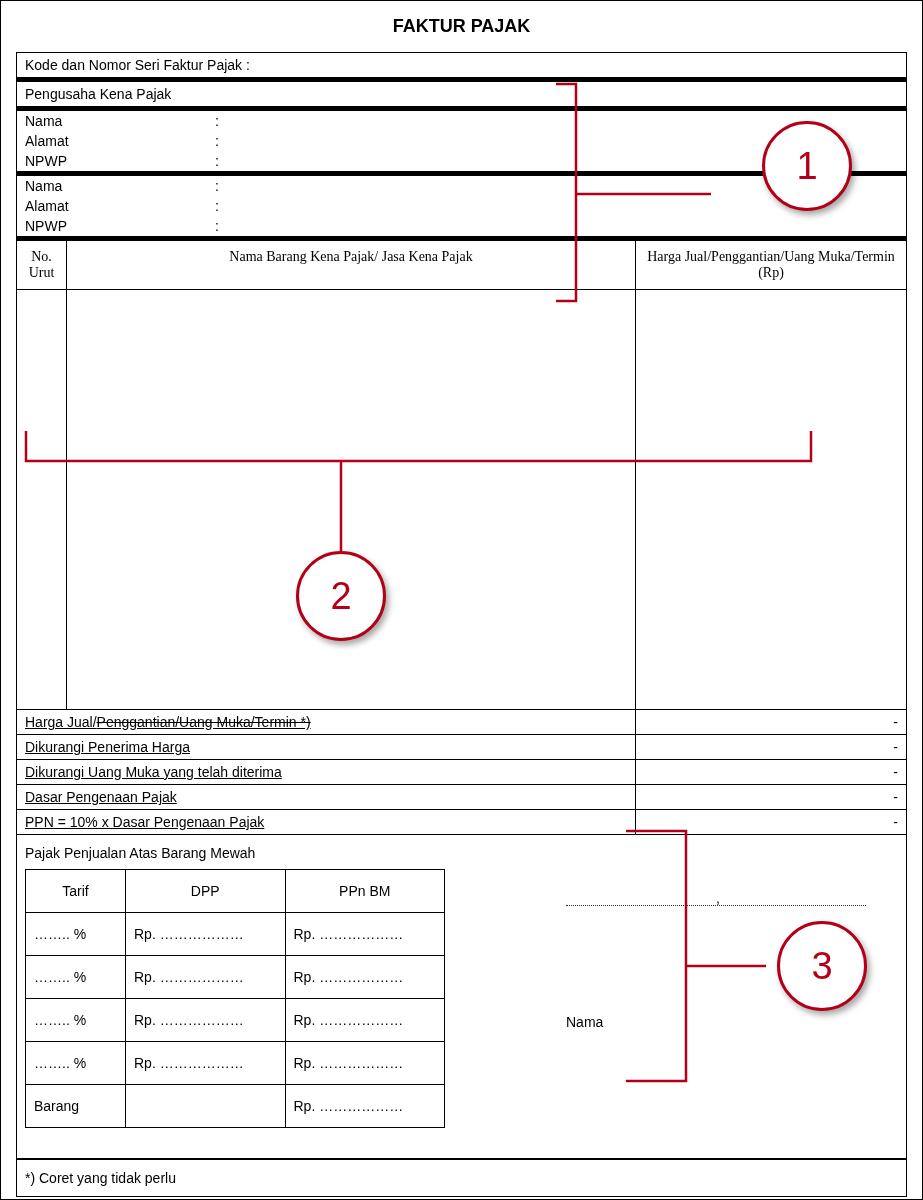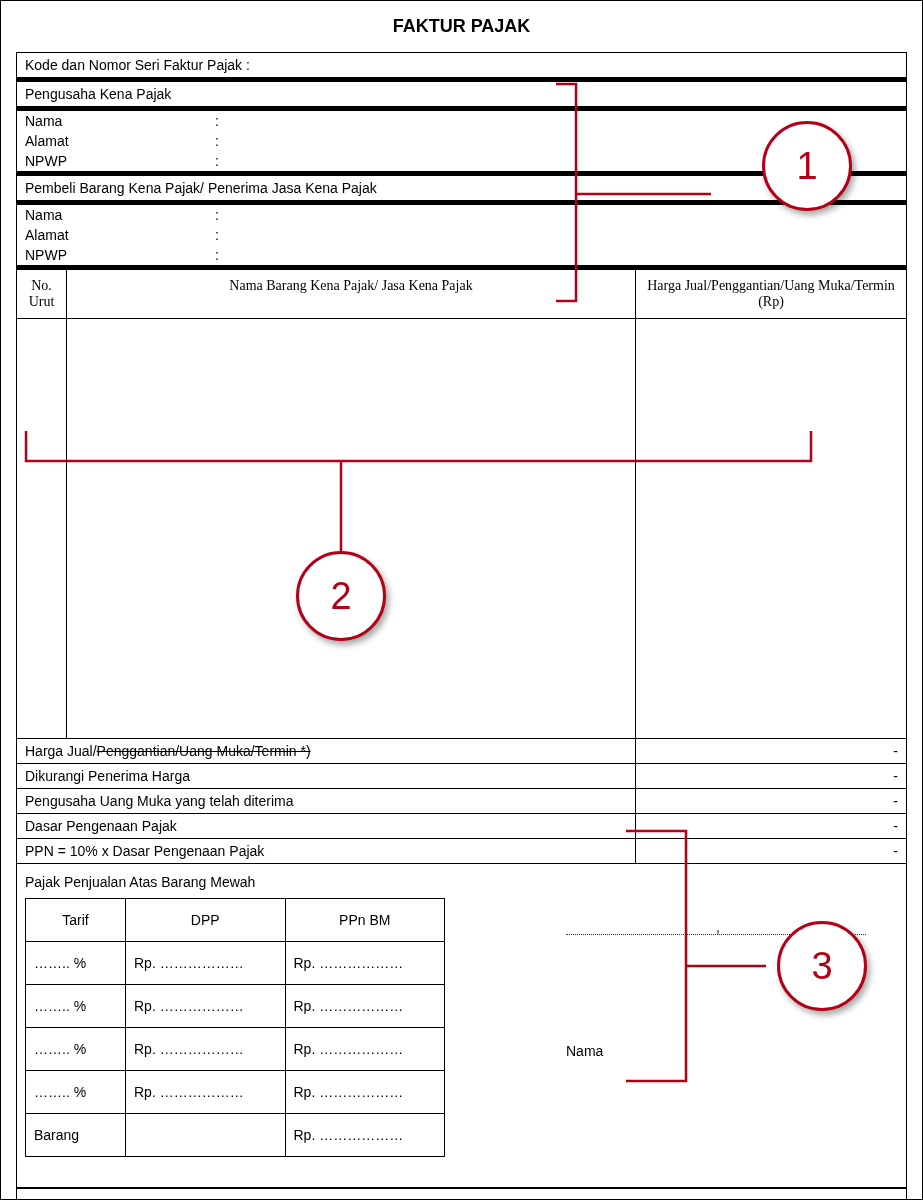--- a/index.html
+++ b/index.html
@@ -70,20 +70,21 @@
   .items-body .col-no { border-right: 1px solid #000; }
   .items-body .col-name { border-right: 1px solid #000; }
   .summary-row {
     display: flex;
     border-bottom: 1px solid #000;
   }
   .summary-label {
     flex: 1;
     padding: 4px 8px;
     border-right: 1px solid #000;
+    text-decoration: underline;
   }
   .summary-value {
     width: 270px;
     text-align: right;
     padding: 4px 8px;
   }
   .strike { text-decoration: line-through; }
   .bottom-section {
     padding: 10px 8px 30px 8px;
     position: relative;
@@ -169,23 +170,20 @@
       <div class="field-row">
         <span class="field-label">Alamat</span>
         <span class="field-colon">:</span>
       </div>
       <div class="field-row">
         <span class="field-label">NPWP</span>
         <span class="field-colon">:</span>
       </div>
     </div>
 
-    <div class="row">
-      <span>Pembeli Barang Kena Pajak/ Penerima Jasa Kena Pajak</span>
-    </div>
     <div class="row" style="padding:0">
       <div class="field-row">
         <span class="field-label">Nama</span>
         <span class="field-colon">:</span>
       </div>
       <div class="field-row">
         <span class="field-label">Alamat</span>
         <span class="field-colon">:</span>
       </div>
       <div class="field-row">
@@ -210,21 +208,21 @@
       <div class="summary-label">
         <span>Harga Jual/</span><span class="strike">Penggantian/Uang Muka/Termin *)</span>
       </div>
       <div class="summary-value">-</div>
     </div>
     <div class="summary-row">
       <div class="summary-label">Dikurangi Penerima Harga</div>
       <div class="summary-value">-</div>
     </div>
     <div class="summary-row">
-      <div class="summary-label">Pengusaha Uang Muka yang telah diterima</div>
+      <div class="summary-label">Dikurangi Uang Muka yang telah diterima</div>
       <div class="summary-value">-</div>
     </div>
     <div class="summary-row">
       <div class="summary-label">Dasar Pengenaan Pajak</div>
       <div class="summary-value">-</div>
     </div>
     <div class="summary-row">
       <div class="summary-label">PPN = 10% x Dasar Pengenaan Pajak</div>
       <div class="summary-value">-</div>
     </div>

